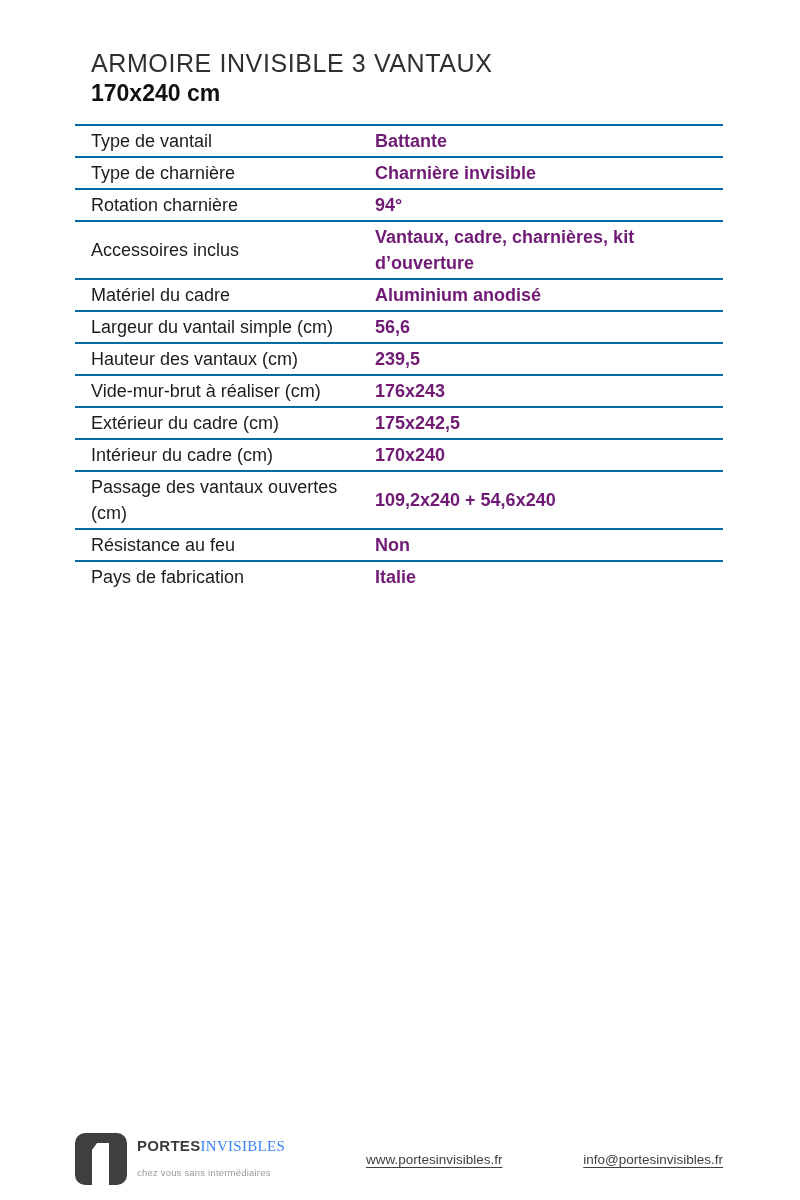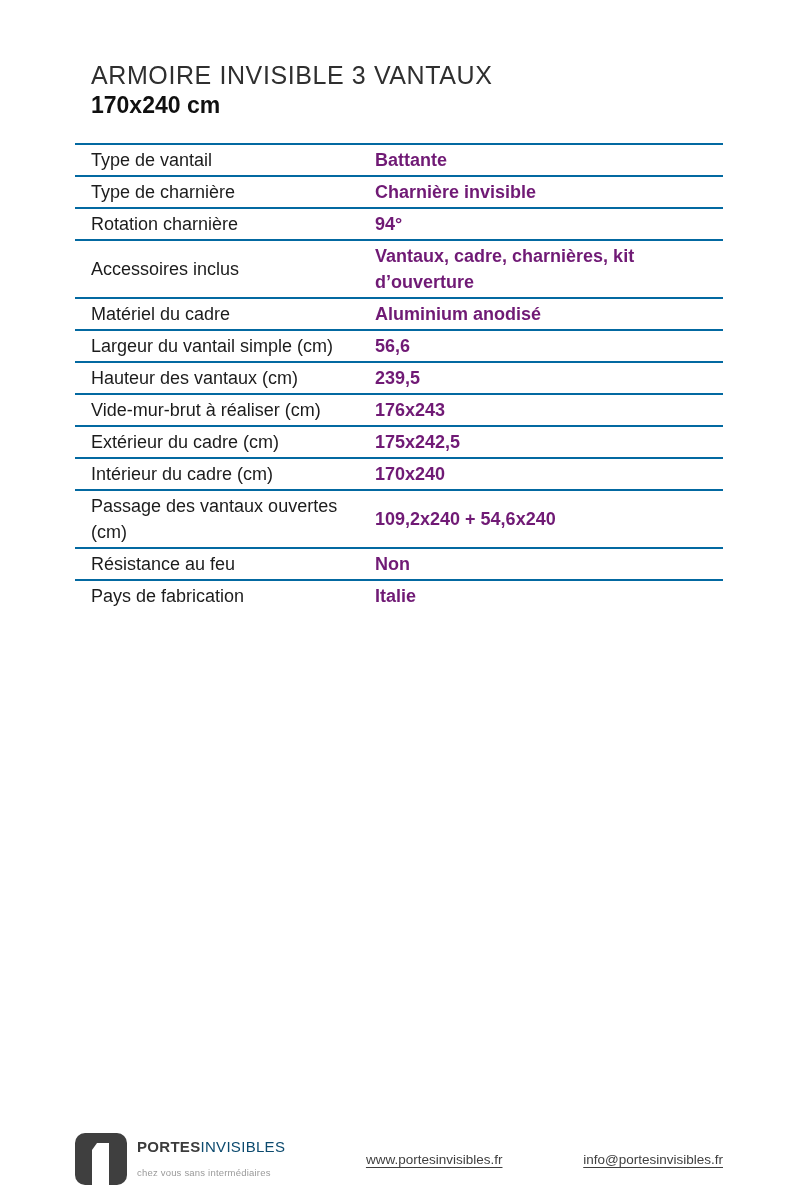--- a/index.html
+++ b/index.html
@@ -1,27 +1,27 @@
 <!DOCTYPE html>
 <html><head>
 <meta charset="utf-8">
 <style>
   * { margin:0; padding:0; box-sizing:border-box; }
   html,body { width:800px; height:1200px; background:#ffffff; overflow:hidden; }
   body { font-family:"Liberation Sans", sans-serif; color:#1a1a1a; position:relative; }
 
-  .sheet { position:absolute; left:75px; top:60px; width:648px; }
+  .sheet { position:absolute; left:75px; top:48px; width:648px; }
 
   .title {
     font-size:25px; font-weight:400; color:#2f2f2f;
     letter-spacing:0.6px; padding-left:16px; line-height:31px;
   }
   .subtitle {
     font-size:23px; font-weight:700; color:#101010;
-    padding-left:16px; line-height:29px; margin-bottom:23px;
+    padding-left:16px; line-height:29px; margin-bottom:16px;
   }
 
   .spec-table { width:100%; }
   .spec-row {
     display:flex; align-items:center;
     border-top:2px solid #0369a1;
     padding:2px 16px;
     font-size:18px; line-height:26px;
   }
   .spec-label { flex:0 0 284px; padding-right:20px; color:#1c1c1c; font-weight:400; }
@@ -29,21 +29,21 @@
 
   .footer {
     position:absolute; left:75px; top:1128px; width:648px; height:62px;
     display:flex; align-items:center; justify-content:space-between;
   }
   .brand { display:flex; align-items:center; gap:10px; }
   .brand-logo { width:52px; height:52px; display:block; }
   .brand-text { display:flex; flex-direction:column; line-height:17px; }
   .brand-name { font-size:15px; letter-spacing:0.3px; }
   .brand-name .bold { font-weight:700; color:#3c3c3c; }
-  .brand-name .light { font-weight:400; color:#0c4a6e; }
+  .brand-name .light { font-weight:400; color:#3b82f6;font-family:Liberation Serif, serif; }
   .brand-tagline { font-size:9.5px; color:#9a9a9a; letter-spacing:0.2px;margin-top:9px; }
 
   .footer-link {
     font-size:13.5px; color:#3f3f3f; text-decoration:underline;
     text-underline-offset:3px; cursor:pointer;
   }
   .footer-center { flex:1; text-align:center; }
   .footer-right { text-align:right; }
 </style>
 </head>

